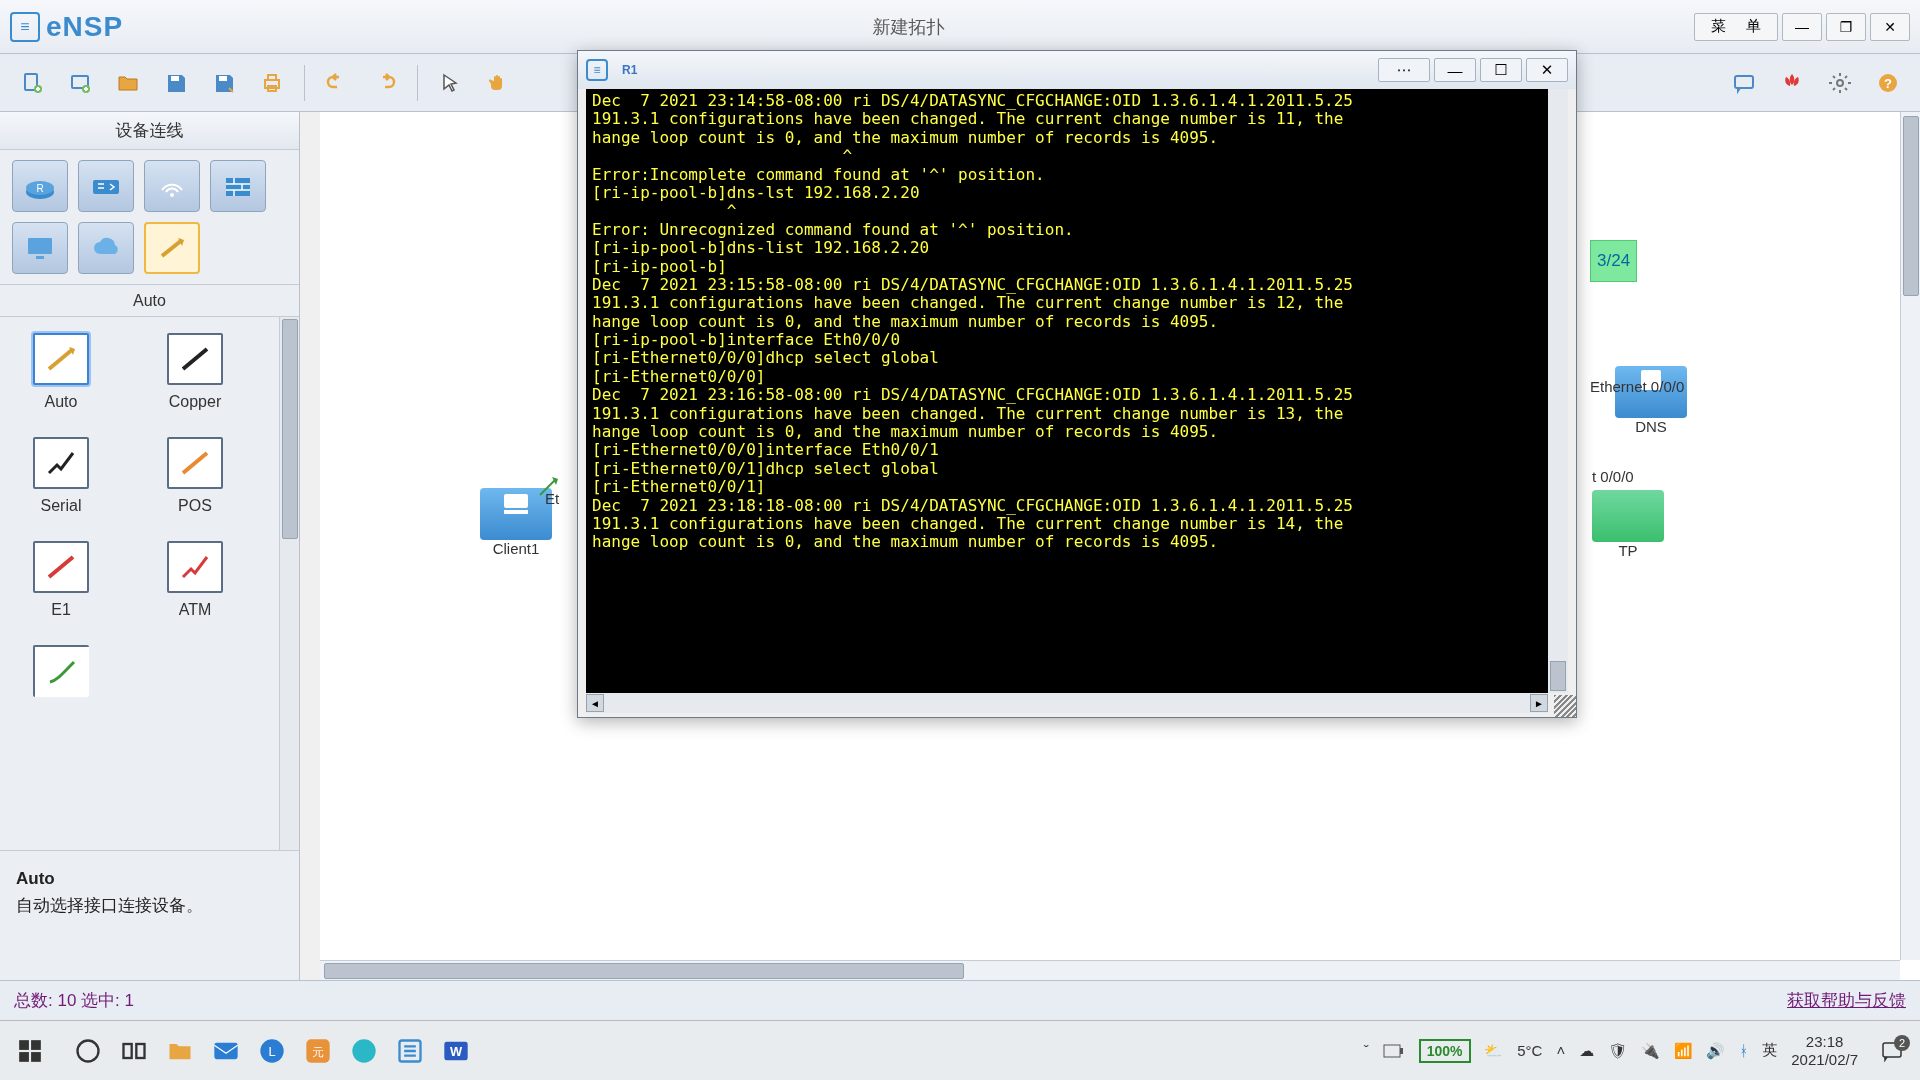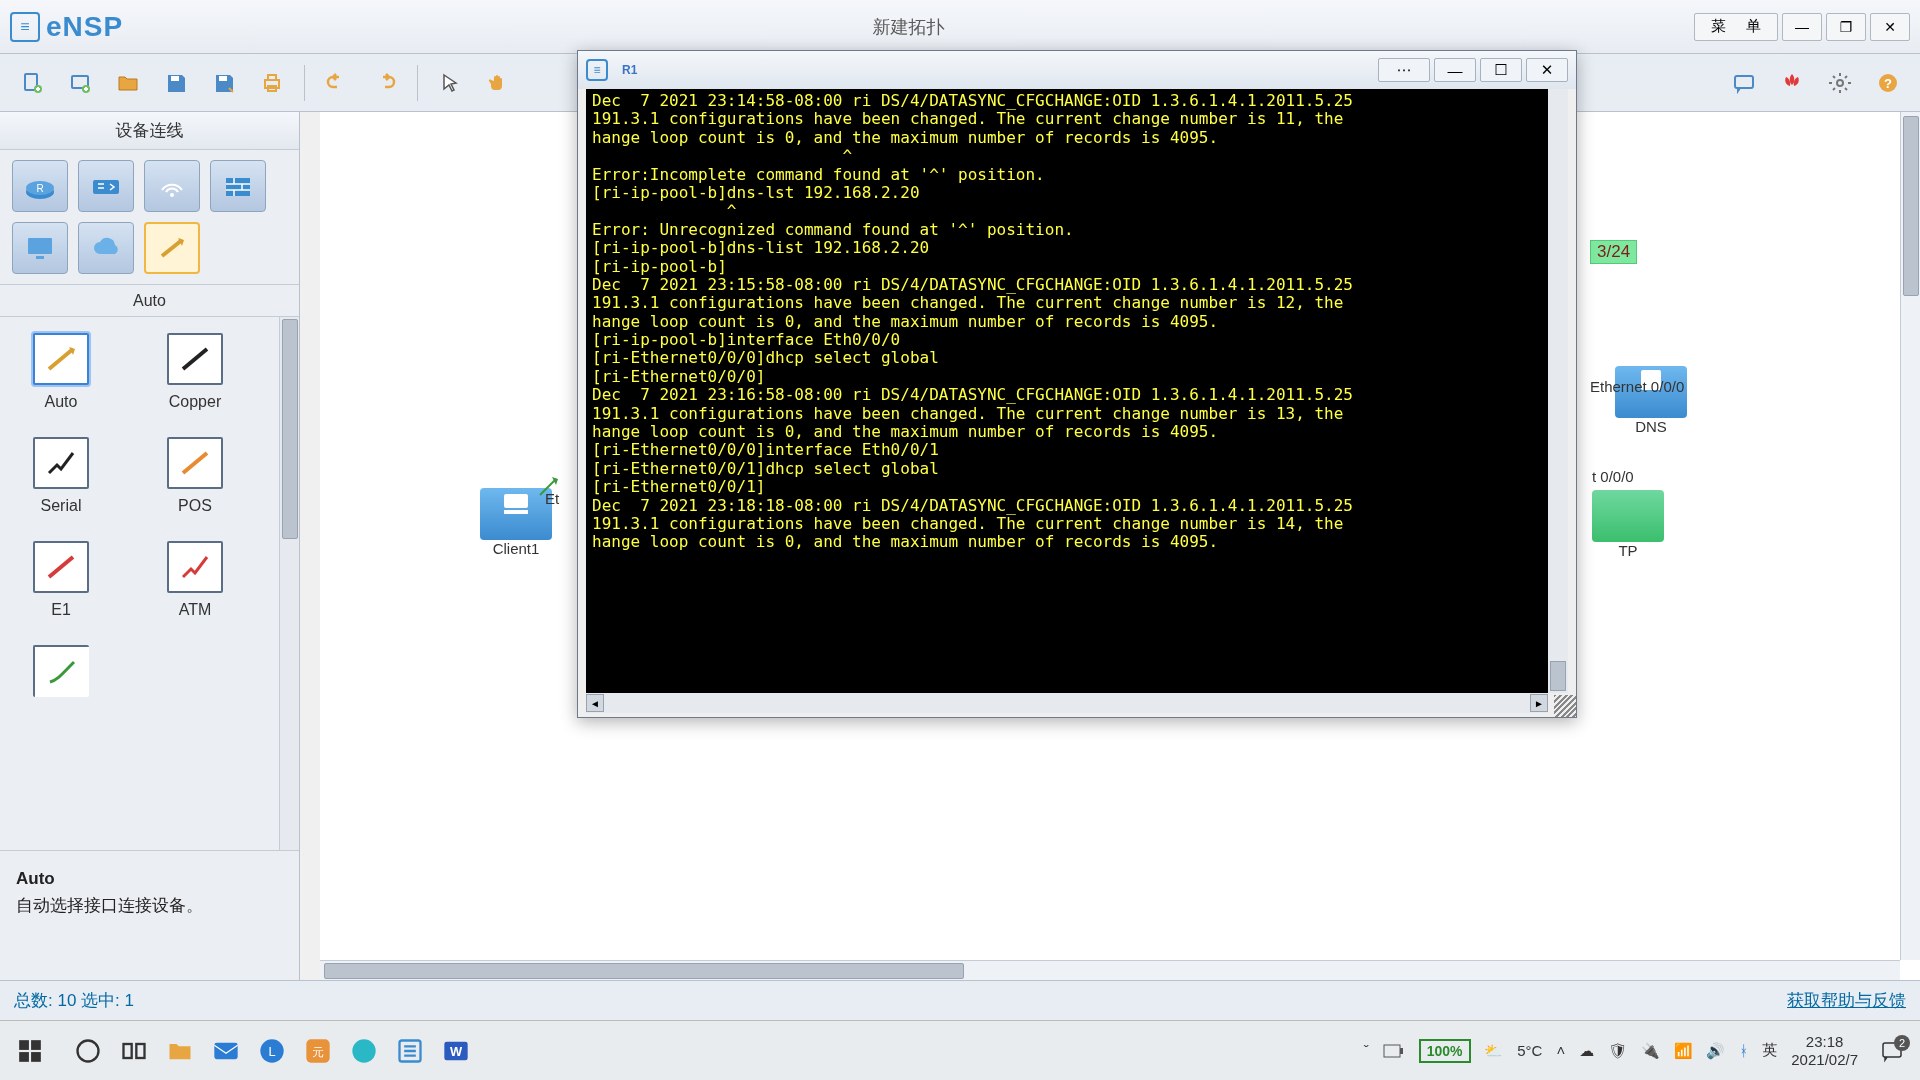--- a/index.html
+++ b/index.html
@@ -36,27 +36,27 @@
     .dev-box.sel{border:2px solid #3b82d6;box-shadow:0 0 0 2px #9cc4f0;}
     .dev-label{font-size:16px;color:#333;}
     .desc-box{height:130px;border-top:1px solid #c5ccd5;padding:14px 16px;font-size:17px;color:#222;line-height:1.6;}
     .desc-box b{font-weight:bold;}
     
     .canvas{flex:1;background:#fff;position:relative;overflow:hidden;}
     .canvas .node{position:absolute;display:flex;flex-direction:column;align-items:center;font-size:15px;color:#333;}
     .node-icon{width:72px;height:52px;border-radius:4px;display:flex;align-items:flex-start;justify-content:center;}
     .srv{background:linear-gradient(#6fb8ef,#3b8bcf);}
     .label-tag{position:absolute;font-size:15px;color:#333;}
-    .net-badge{position:absolute;background:#7fe89f;border:1px solid #55c978;padding:1px 6px;font-size:17px;color:#7f1d1d;}
+    .net-badge{position:absolute;background:#7fe89f;border:1px solid #55c978;padding:10px 6px;font-size:17px;color:#0369a1;}
     .hscroll{position:absolute;bottom:0;left:0;right:20px;height:20px;background:#eef1f5;border-top:1px solid #c5ccd5;}
     .hscroll-thumb{height:16px;width:640px;background:#bac3ce;border:1px solid #98a3b0;margin:2px 0 0 4px;border-radius:2px;}
     .vscroll{position:absolute;top:0;right:0;bottom:20px;width:20px;background:#eef1f5;border-left:1px solid #c5ccd5;}
     .vscroll-thumb{width:16px;height:180px;background:#bac3ce;border:1px solid #98a3b0;margin:4px 2px 0;border-radius:2px;}
     
-    .status{height:40px;background:#e8edf4;border-top:1px solid #b9c2cc;display:flex;align-items:center;padding:0 14px;font-size:17px;color:#0369a1;}
+    .status{height:40px;background:#e8edf4;border-top:1px solid #b9c2cc;display:flex;align-items:center;padding:0 14px;font-size:17px;color:#701a75;}
     .status-r{margin-left:auto;text-decoration:underline;cursor:pointer;}
     
     .term-win{position:absolute;left:577px;top:50px;width:1000px;height:668px;background:#efefef;border:1px solid #6c7a8a;box-shadow:0 4px 16px rgba(0,0,0,0.3);}
     .term-title{height:38px;background:linear-gradient(#f4f7fb,#dfe6ee);display:flex;align-items:center;padding:0 8px;gap:8px;}
     .term-title-text{color:#3b74c4;font-size:12px;font-weight:bold;margin-left:6px;}
     .term-title-btns{margin-left:auto;display:flex;gap:4px;}
     .term-btn{width:42px;height:24px;border:1px solid #a7b2bf;background:#f0f3f7;border-radius:2px;display:flex;align-items:center;justify-content:center;cursor:pointer;font-size:15px;}
     .term-body{position:absolute;left:8px;top:38px;right:8px;bottom:24px;background:#000;color:#ffff44;font-family:Consolas,monospace;font-size:16px;line-height:1.15;padding:3px 6px;overflow:hidden;white-space:pre;}
     .term-vscroll{position:absolute;right:8px;top:38px;bottom:24px;width:20px;background:#e6e9ee;}
     .term-vscroll-thumb{position:absolute;left:2px;right:2px;bottom:2px;height:30px;background:#bac3ce;border:1px solid #98a3b0;}

